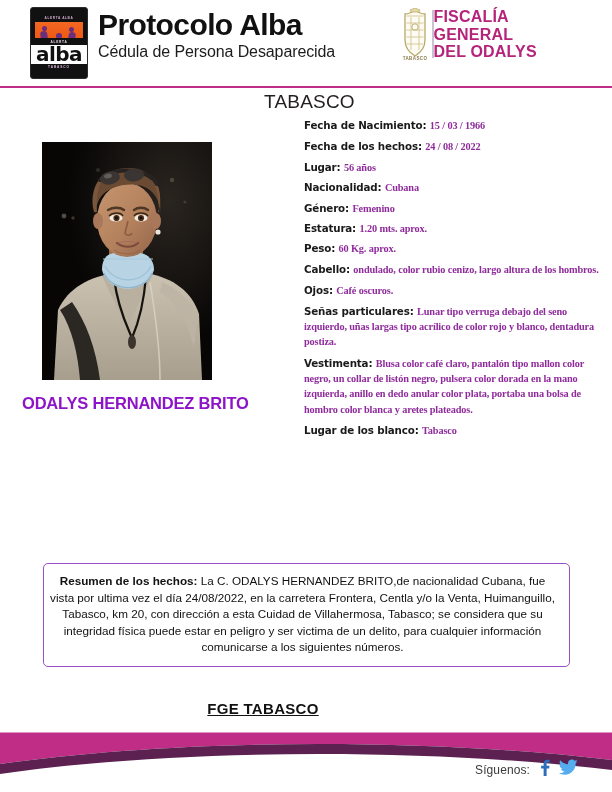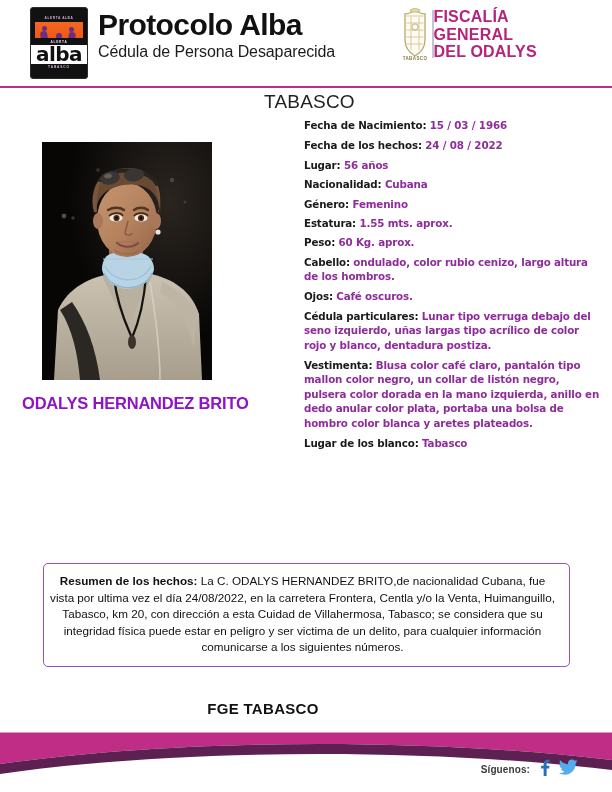--- a/index.html
+++ b/index.html
@@ -205,20 +205,21 @@
     font-size: 10.3px;
     line-height: 14.4px;
     font-weight: bold;
     color: #1a1a1a;
     margin-bottom: 5.4px;
     letter-spacing: -0.15px;
   }
   .detail-row .val {
     color: #8f2c9b;
     font-weight: bold;
+    font-family: Liberation Serif, serif;
   }
   .detail-row.tight { margin-bottom: 4.4px; }
   .detail-row.block { margin-bottom: 5.8px; }
 
   
   .summary-box {
     position: absolute;
     left: 43px;
     top: 563px;
     width: 527px;
@@ -241,20 +242,21 @@
     position: absolute;
     left: 0;
     top: 700px;
     width: 526px;
     text-align: center;
     font-family: "Liberation Sans", sans-serif;
     font-weight: bold;
     font-size: 15px;
     color: #111111;
     letter-spacing: 0.3px;
+    text-decoration: underline;
   }
 
   
   .wave-bottom {
     position: absolute;
     left: 0;
     bottom: 0;
     width: 612px;
     height: 62px;
     z-index: 1;
@@ -264,22 +266,22 @@
     position: absolute;
     right: 34px;
     bottom: 12px;
     display: flex;
     align-items: center;
     gap: 7px;
     z-index: 4;
   }
   .social-label {
     font-family: "Liberation Sans", sans-serif;
-    font-size: 10px;
-    font-weight: bold;
+    font-size: 12px;
+    font-weight: normal;
     color: #3a3a3a;
     letter-spacing: 0.1px;
     margin-left: 28px;
   }
   .sicon { display: block; }
 </style>
 </head>
 <body>
 
 <svg class="wave-top" viewBox="0 0 612 40" preserveAspectRatio="none">
@@ -431,36 +433,36 @@
   <div class="detail-row">
     <span>Nacionalidad:</span>
     <span class="val">Cubana</span>
   </div>
   <div class="detail-row tight">
     <span>Género:</span>
     <span class="val">Femenino</span>
   </div>
   <div class="detail-row tight">
     <span>Estatura:</span>
-    <span class="val">1.55 mts. aprox.</span>
+    <span class="val">1.20 mts. aprox.</span>
   </div>
   <div class="detail-row">
     <span>Peso:</span>
     <span class="val">60 Kg. aprox.</span>
   </div>
   <div class="detail-row block">
     <span>Cabello:</span>
     <span class="val">ondulado, color rubio cenizo, largo altura de los hombros.</span>
   </div>
   <div class="detail-row">
     <span>Ojos:</span>
     <span class="val">Café oscuros.</span>
   </div>
   <div class="detail-row block">
-    <span>Cédula particulares:</span>
+    <span>Señas particulares:</span>
     <span class="val"> Lunar tipo verruga debajo del seno izquierdo, uñas largas tipo acrílico de color rojo y blanco, dentadura postiza.</span>
   </div>
   <div class="detail-row block">
     <span>Vestimenta:</span>
     <span class="val">Blusa color café claro, pantalón tipo mallon color negro, un collar de listón negro, pulsera color dorada en la mano izquierda, anillo en dedo anular color plata, portaba una bolsa de hombro color blanca y aretes plateados.</span>
   </div>
   <div class="detail-row">
     <span>Lugar de los blanco:</span>
     <span class="val">Tabasco</span>
   </div>

